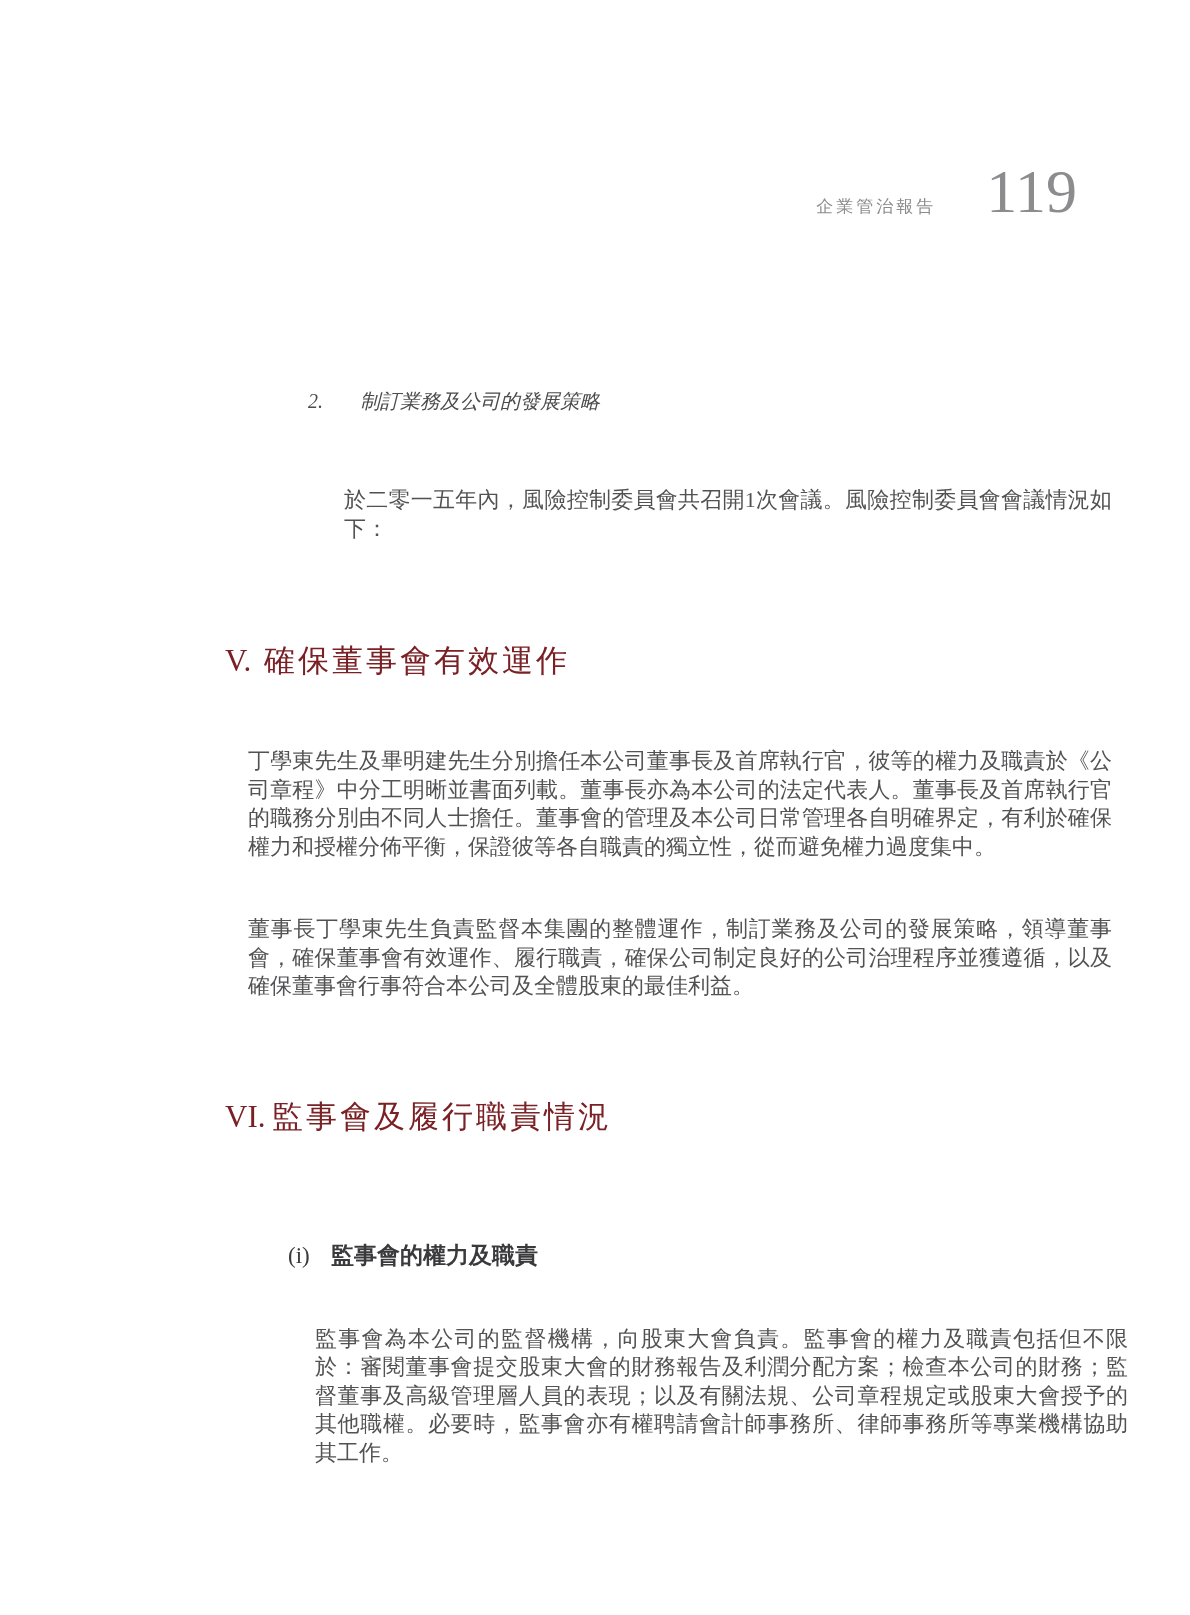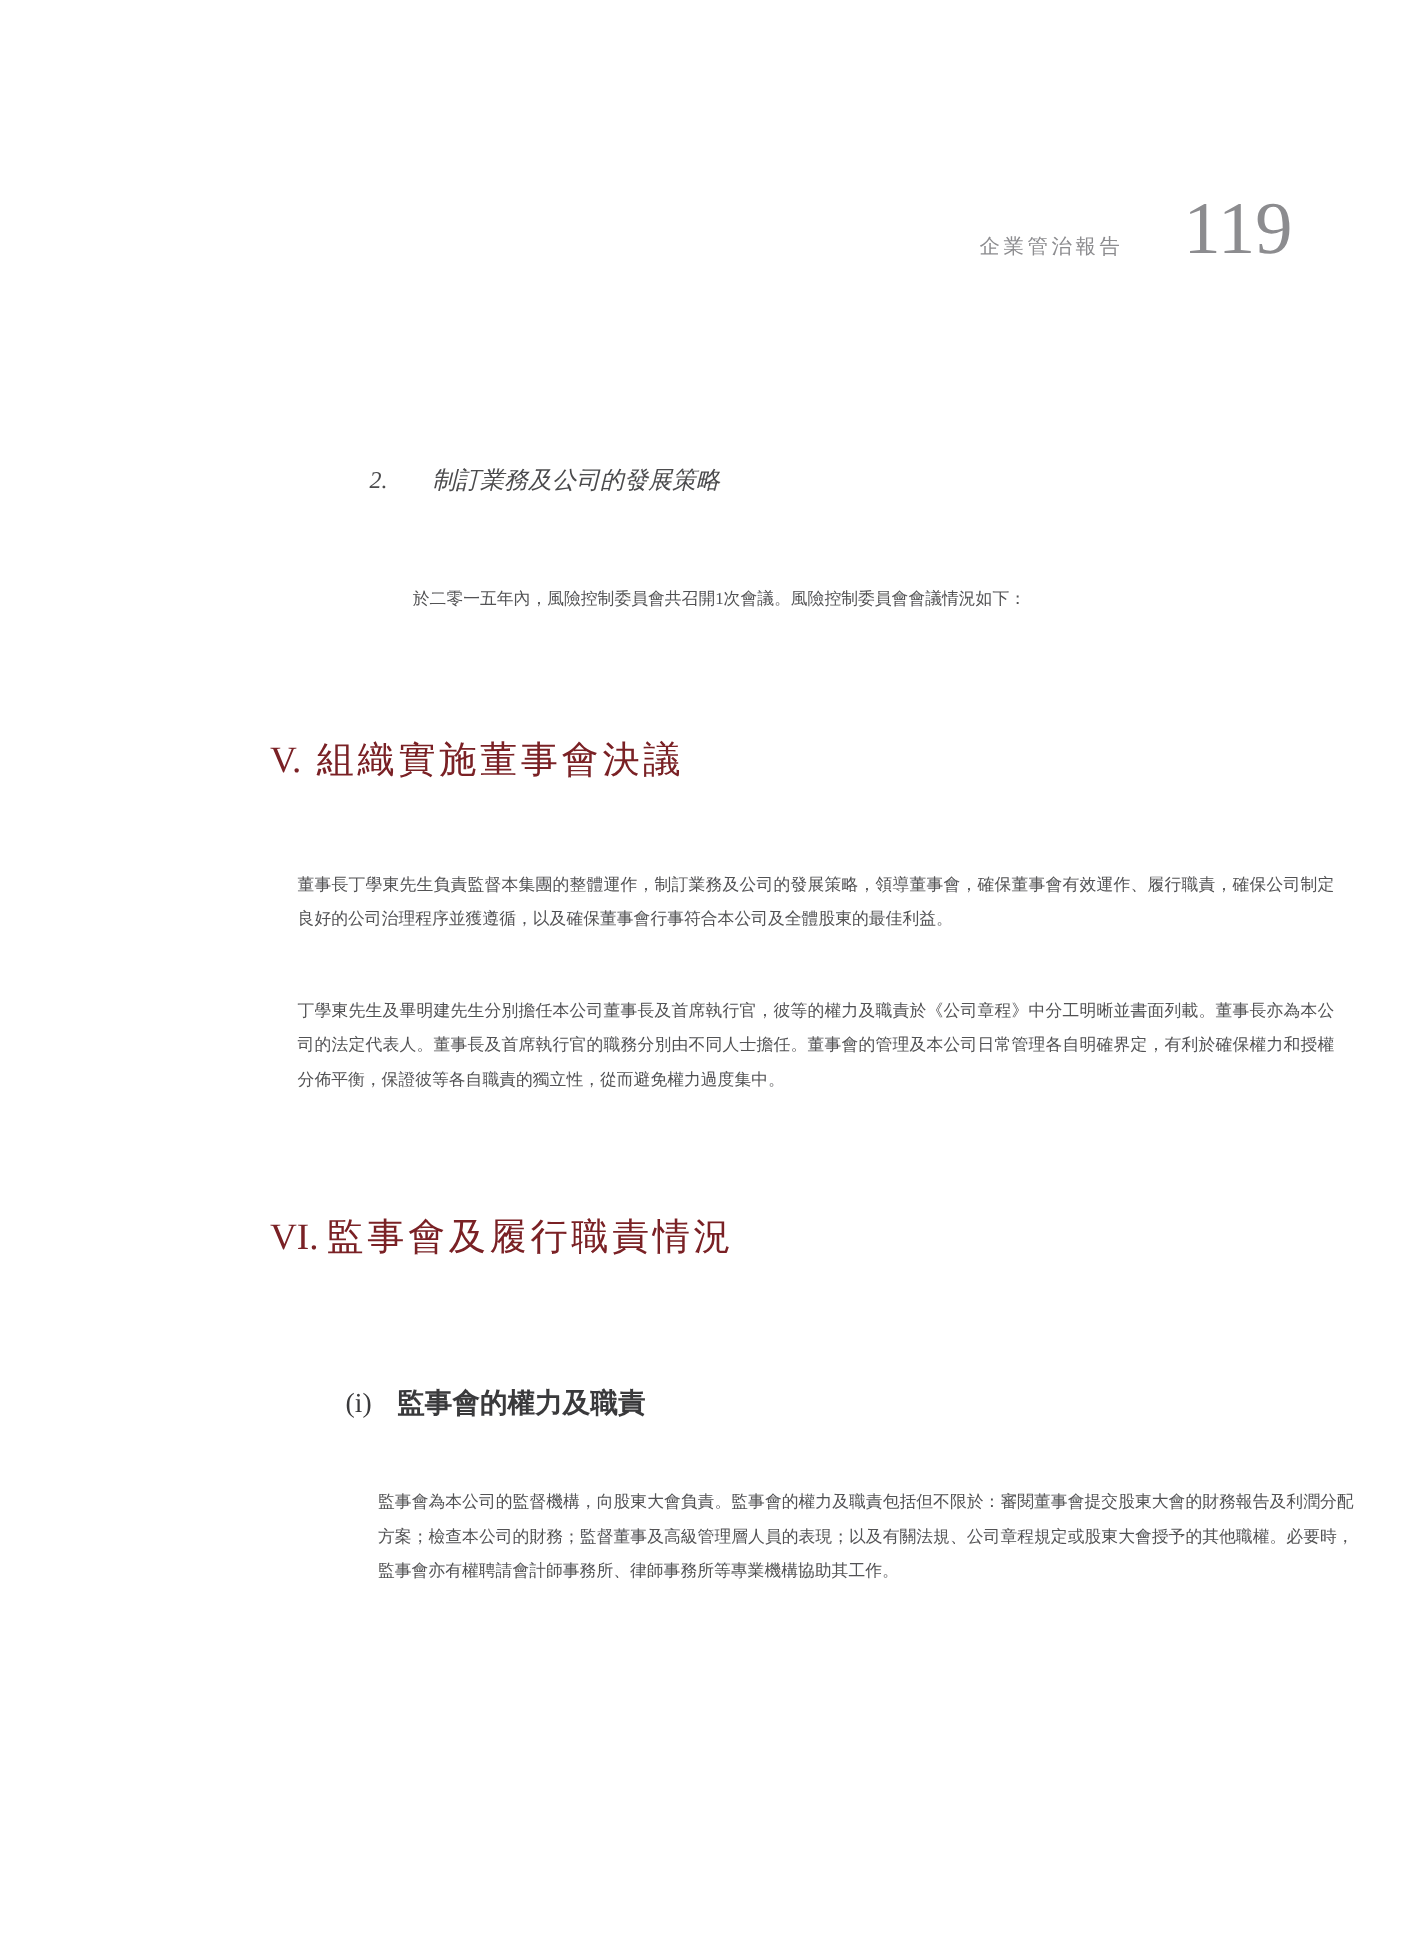--- a/index.html
+++ b/index.html
@@ -36,21 +36,21 @@
   .header-page-number {
     font-size: 62px;
     line-height: 1;
     font-weight: 400;
     color: var(--header-gray);
     font-family: "Liberation Serif", "DejaVu Serif", serif;
   }
   
   .content { padding-top: 290px; }
   p.body-p {
-    font-size: 14px;
+    font-size: 22px;
     line-height: 28.5px;
     color: var(--body-text);
     text-align: justify;
     text-justify: inter-character;
   }
   
   .numbered-heading {
     display: flex;
     margin-left: 196px;
     font-style: italic;
@@ -112,24 +112,24 @@
       <div class="numbered-heading">
         <span class="num">2.</span>
         <span class="title">制訂業務及公司的發展策略</span>
       </div>
       <p class="body-p sub2-para p1">於二零一五年內，風險控制委員會共召開1次會議。風險控制委員會會議情況如下：</p>
     </section>
 
     <section>
       <h2 class="roman-heading heading-v">
         <span class="num">V.</span>
-        <span class="title">組織實施董事會決議</span>
+        <span class="title">確保董事會有效運作</span>
       </h2>
+      <p class="body-p v-para p1">丁學東先生及畢明建先生分別擔任本公司董事長及首席執行官，彼等的權力及職責於《公司章程》中分工明晰並書面列載。董事長亦為本公司的法定代表人。董事長及首席執行官的職務分別由不同人士擔任。董事會的管理及本公司日常管理各自明確界定，有利於確保權力和授權分佈平衡，保證彼等各自職責的獨立性，從而避免權力過度集中。</p>
       <p class="body-p v-para p2">董事長丁學東先生負責監督本集團的整體運作，制訂業務及公司的發展策略，領導董事會，確保董事會有效運作、履行職責，確保公司制定良好的公司治理程序並獲遵循，以及確保董事會行事符合本公司及全體股東的最佳利益。</p>
-      <p class="body-p v-para p1">丁學東先生及畢明建先生分別擔任本公司董事長及首席執行官，彼等的權力及職責於《公司章程》中分工明晰並書面列載。董事長亦為本公司的法定代表人。董事長及首席執行官的職務分別由不同人士擔任。董事會的管理及本公司日常管理各自明確界定，有利於確保權力和授權分佈平衡，保證彼等各自職責的獨立性，從而避免權力過度集中。</p>
     </section>
 
     <section>
       <h2 class="roman-heading heading-vi">
         <span class="num">VI.</span>
         <span class="title">監事會及履行職責情況</span>
       </h2>
 
       <div>
         <div class="sub-i-heading">

